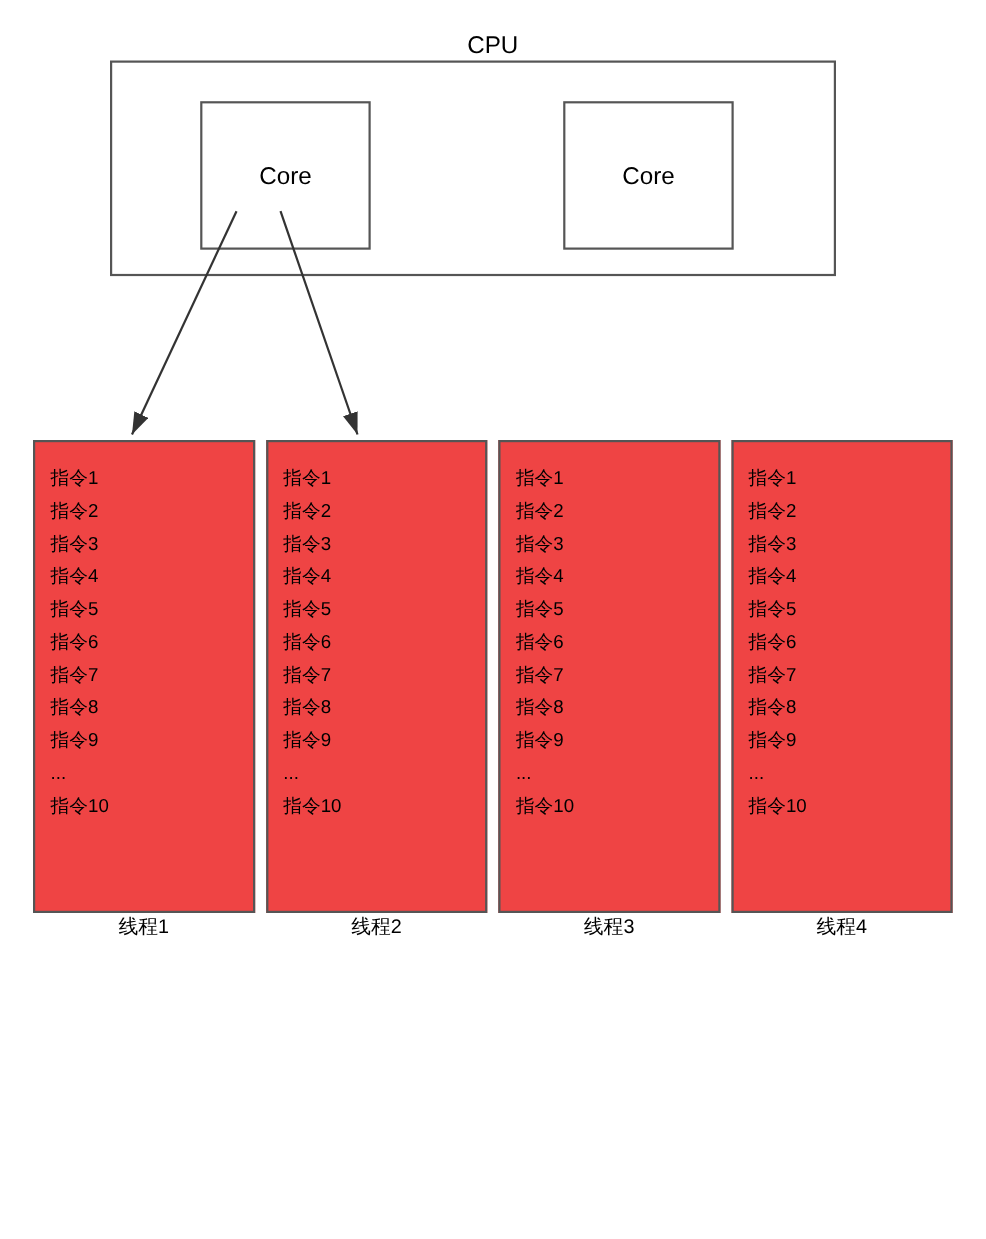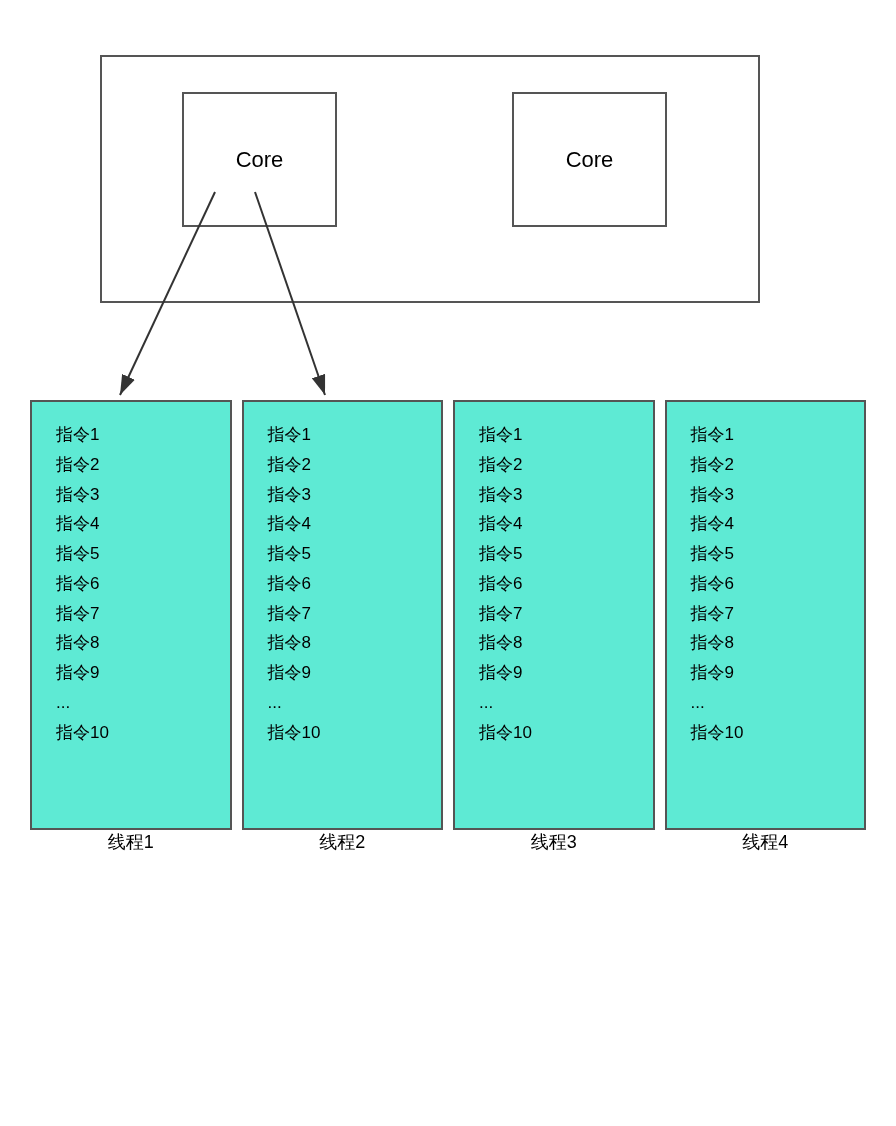--- a/index.html
+++ b/index.html
@@ -34,21 +34,21 @@
       font-size: 22px;
       color: #000;
     }
 
     
     .cpu-box {
       position: absolute;
       top: 55px;
       left: 100px;
       width: 660px;
-      height: 248px;
+      height: 196px;
       border: 2px solid #555;
       background: #fff;
     }
 
     
     .core-box {
       position: absolute;
       width: 155px;
       height: 135px;
       border: 2px solid #555;
@@ -83,22 +83,22 @@
     .thread-column {
       flex: 1;
       display: flex;
       flex-direction: column;
       align-items: center;
     }
 
     .thread-box {
       width: 100%;
       border: 2px solid #555;
-      background: #5eead4;
-      padding: 18px 14px 18px 24px;
+      background: #ef4444;
+      padding: 18px 14px 18px 14px;
       min-height: 430px;
     }
 
     .thread-instruction {
       font-size: 17px;
       color: #000;
       line-height: 1.75;
       display: block;
     }
 
@@ -116,20 +116,21 @@
       width: 896px;
       height: 1126px;
       pointer-events: none;
     }
   </style>
 </head>
 <body>
 
 <div class="diagram-container">
 
+  <div class="cpu-label">CPU</div>
 
   <div class="cpu-box">
 
     <div class="core-box core-box-1">
       <span>Core</span>
     </div>
 
     <div class="core-box core-box-2">
       <span>Core</span>
     </div>

